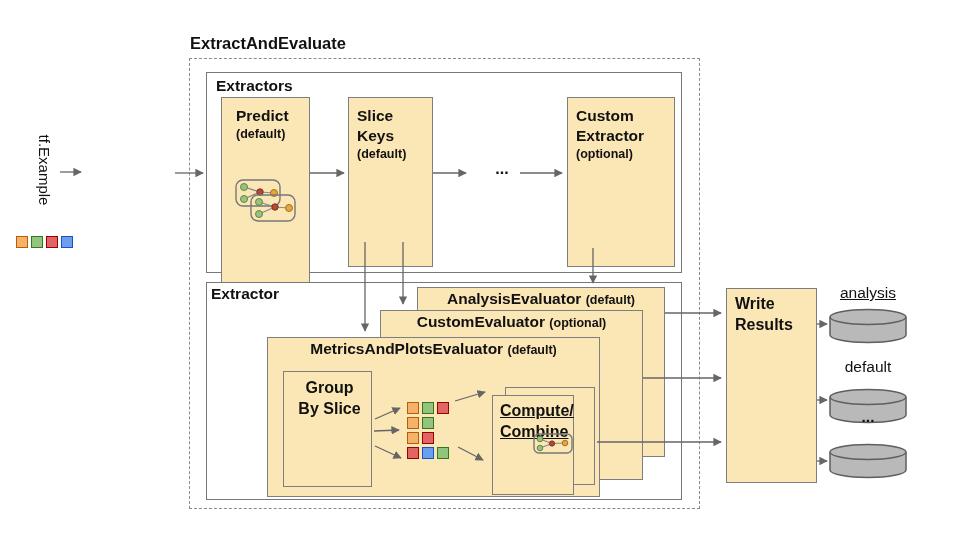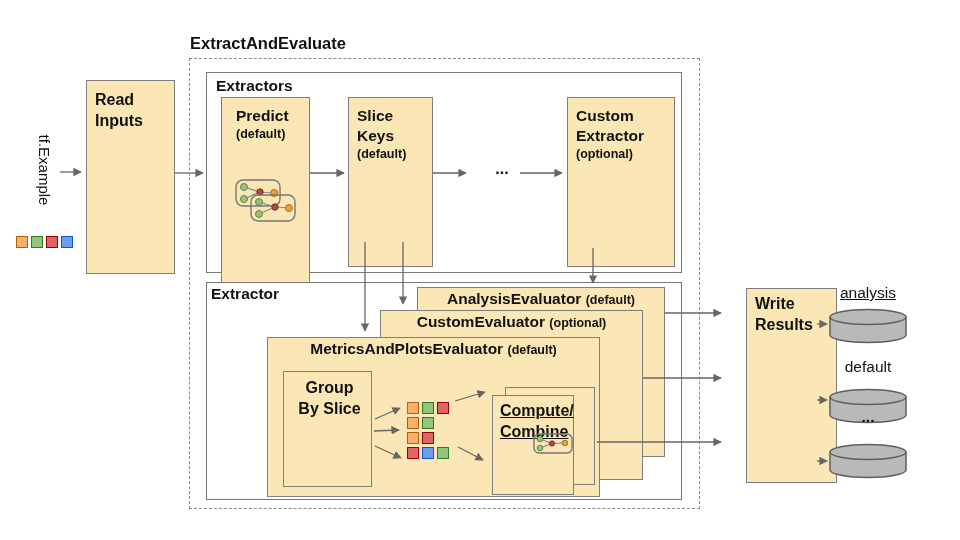--- a/index.html
+++ b/index.html
@@ -43,24 +43,20 @@
 <div id="canvas">
 
   <div class="abs vlabel" style="left:-1px; top:160px; width:90px; height:20px; line-height:20px;">tf.Example</div>
   <div class="abs sq-row" style="left:16px; top:236px;" id="input-squares">
       <span class="sq" style="background: rgb(246, 178, 107); border-color: rgb(180, 95, 6);"></span>
       <span class="sq" style="background: rgb(147, 196, 125); border-color: rgb(56, 118, 29);"></span>
       <span class="sq" style="background: rgb(224, 102, 102); border-color: rgb(153, 0, 0);"></span>
       <span class="sq" style="background: rgb(109, 158, 235); border-color: rgb(17, 85, 204);"></span>
     </div>
 
-  <div class="abs box" style="left:86px; top:80px; width:89px; height:194px;">
-    <div class="box-name">Read
-Inputs</div>
-  </div>
 
   <div class="abs diagram-title" style="left:190px; top:34px;text-align:center;">ExtractAndEvaluate</div>
   <div class="abs dashed-container" style="left:189px; top:58px; width:511px; height:451px;"></div>
 
   <div class="abs group-container" style="left:206px; top:72px; width:476px; height:201px;">
     <div class="group-label" style="left:9px; top:4px;">Extractors</div>
   </div>
 
   <div class="abs box pad-lg" style="left:221px; top:97px; width:89px; height:188px;">
     <div class="box-name sm">Predict</div>
@@ -163,21 +159,21 @@
     <rect class="nrect" x="1" y="1" width="38" height="19" rx="5"></rect>
     <line class="nline" x1="7" y1="6" x2="19" y2="10.5"></line>
     <line class="nline" x1="7" y1="15" x2="19" y2="10.5"></line>
     <line class="nline" x1="19" y1="10.5" x2="32" y2="10"></line>
     <circle class="ngreen" cx="7" cy="6" r="2.8"></circle>
     <circle class="ngreen" cx="7" cy="15" r="2.8"></circle>
     <circle class="nred" cx="19" cy="10.5" r="2.6"></circle>
     <circle class="norange" cx="32" cy="10" r="2.8"></circle>
   </svg>
 
-  <div class="abs box" style="left:726px; top:288px; width:91px; height:195px;margin-left:20px;">
+  <div class="abs box" style="left:726px; top:288px; width:91px; height:195px;">
     <div class="box-name" style="padding-top:4px;">Write
 Results</div>
   </div>
 
   <div class="abs out-label" style="left:829px; top:284px; width:78px;text-decoration:underline;">analysis</div>
   <svg class="abs cyl" style="left:829px; top:308px;" width="78" height="36" viewBox="0 0 78 36">
     <path d="M1,9 L1,27 A38,7.5 0 0 0 77,27 L77,9"></path>
     <ellipse cx="39" cy="9" rx="38" ry="7.5"></ellipse>
   </svg>
 

